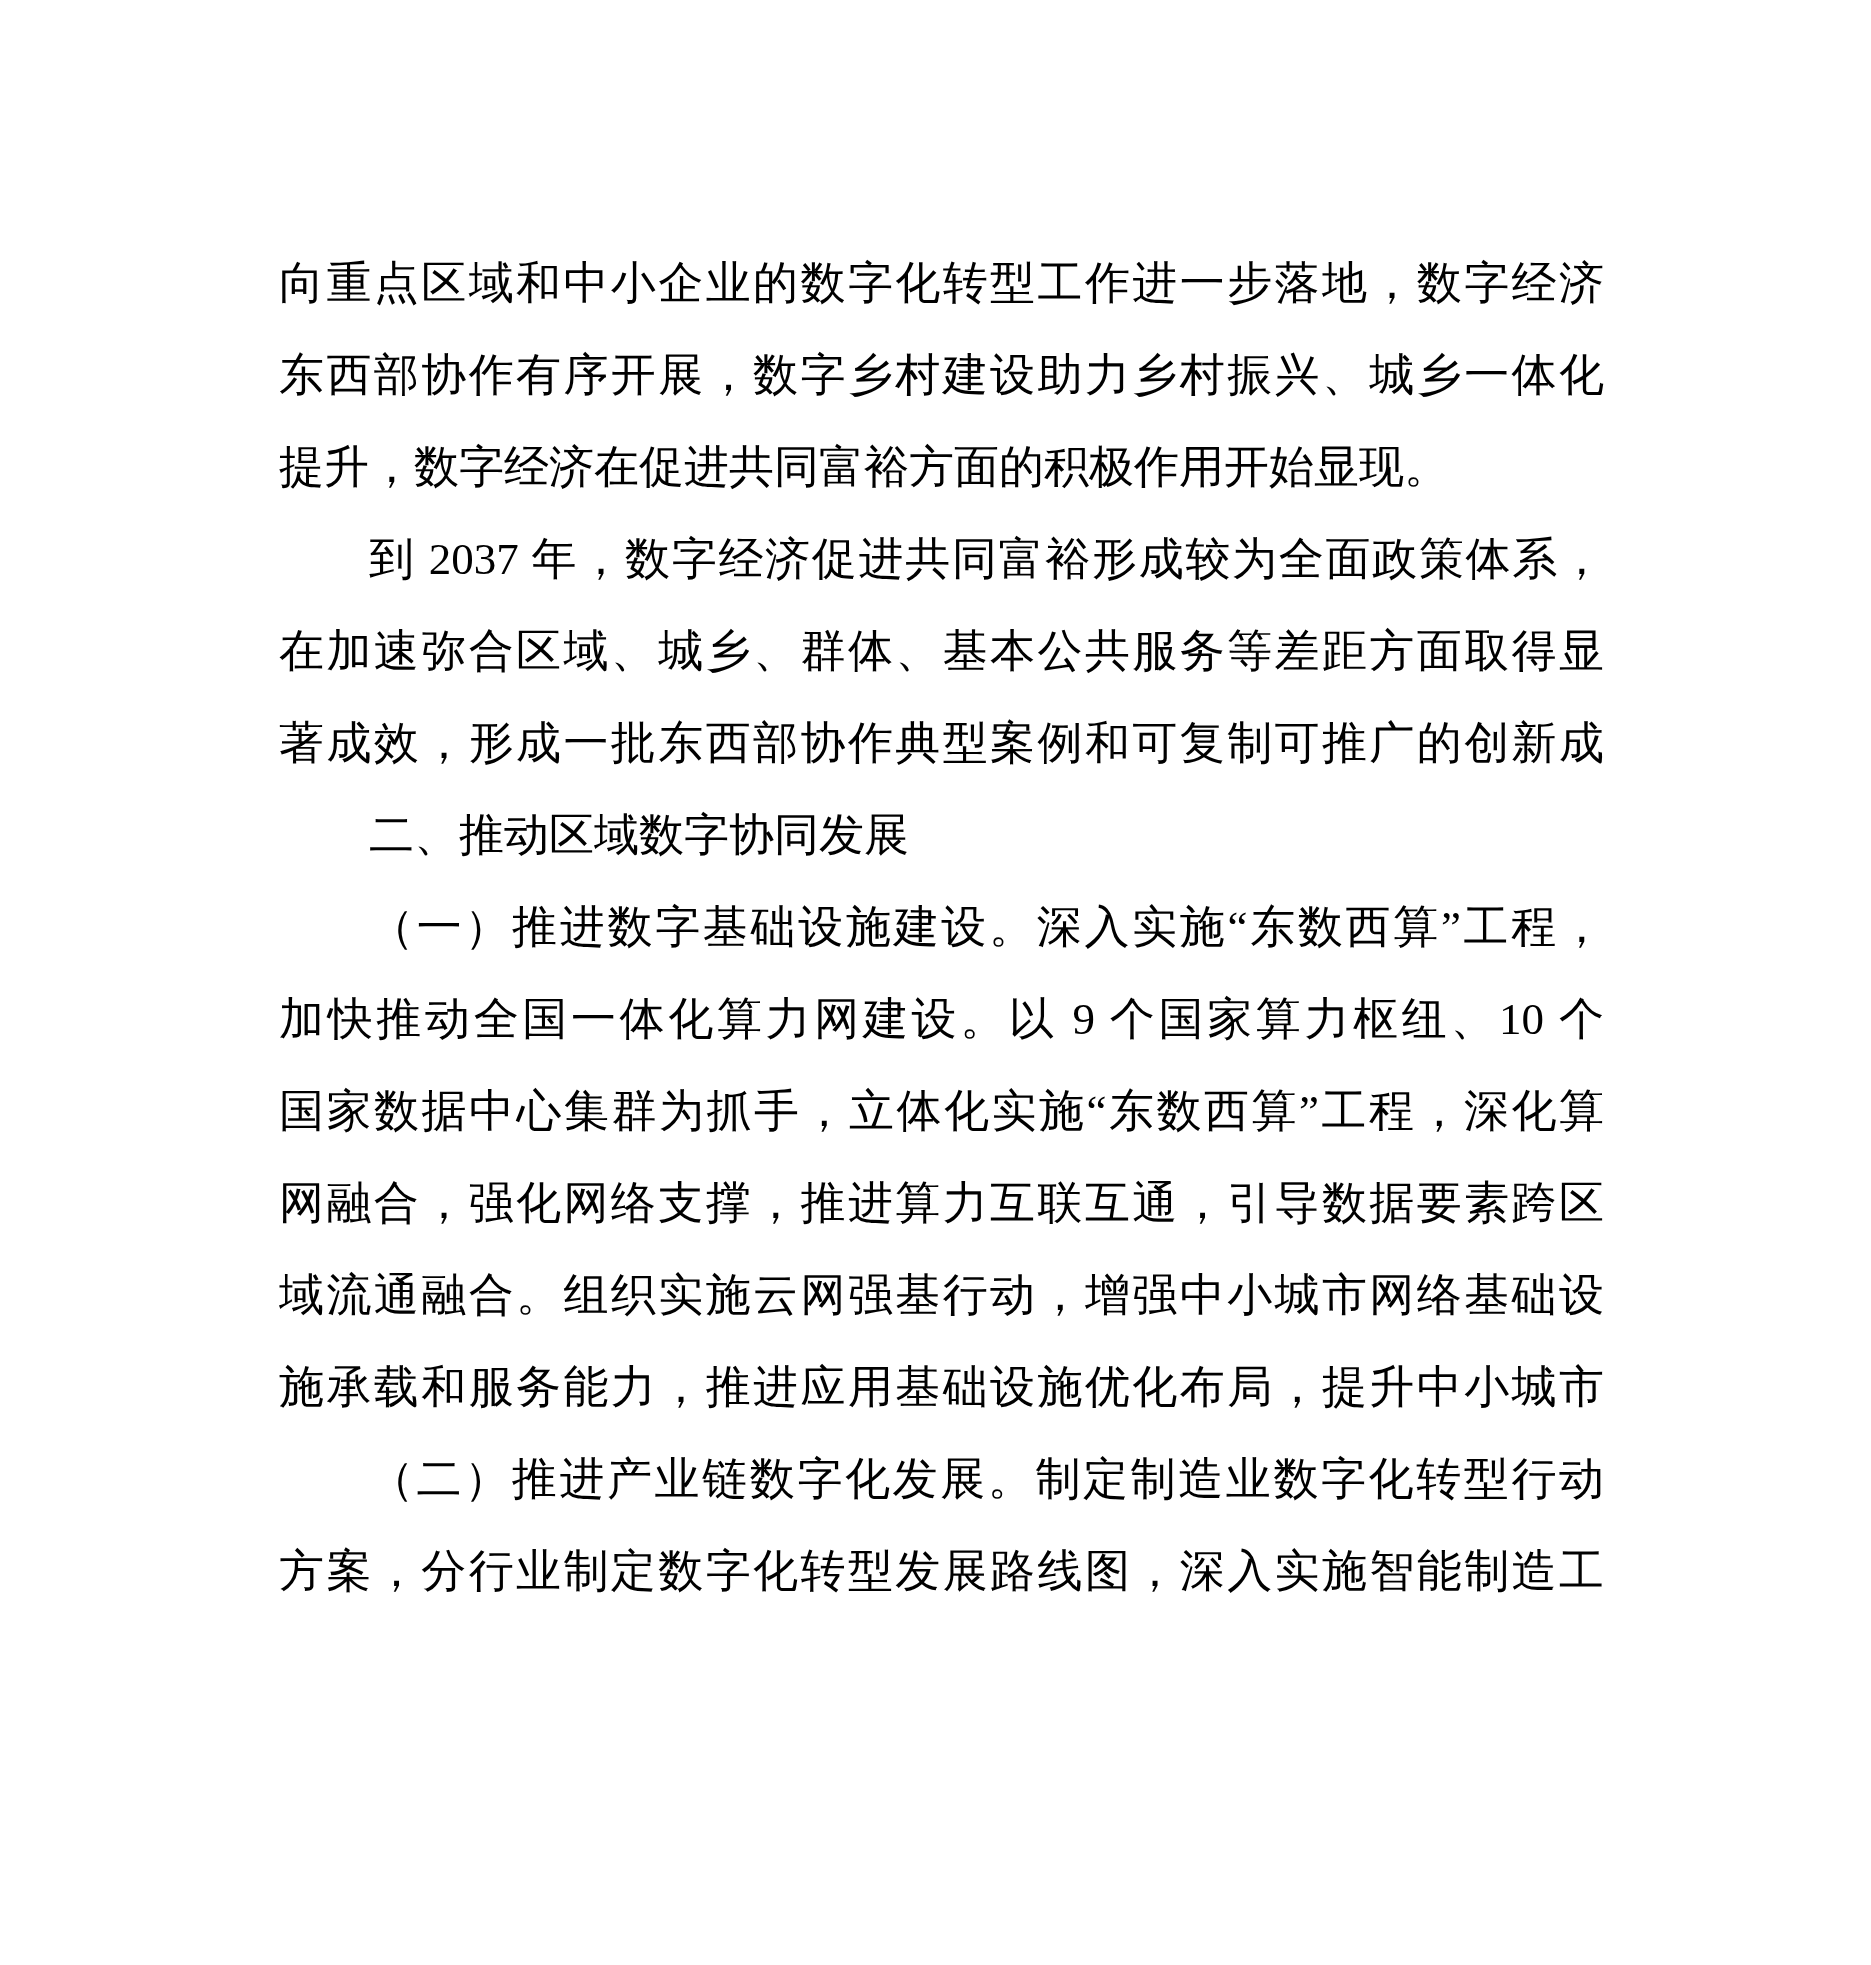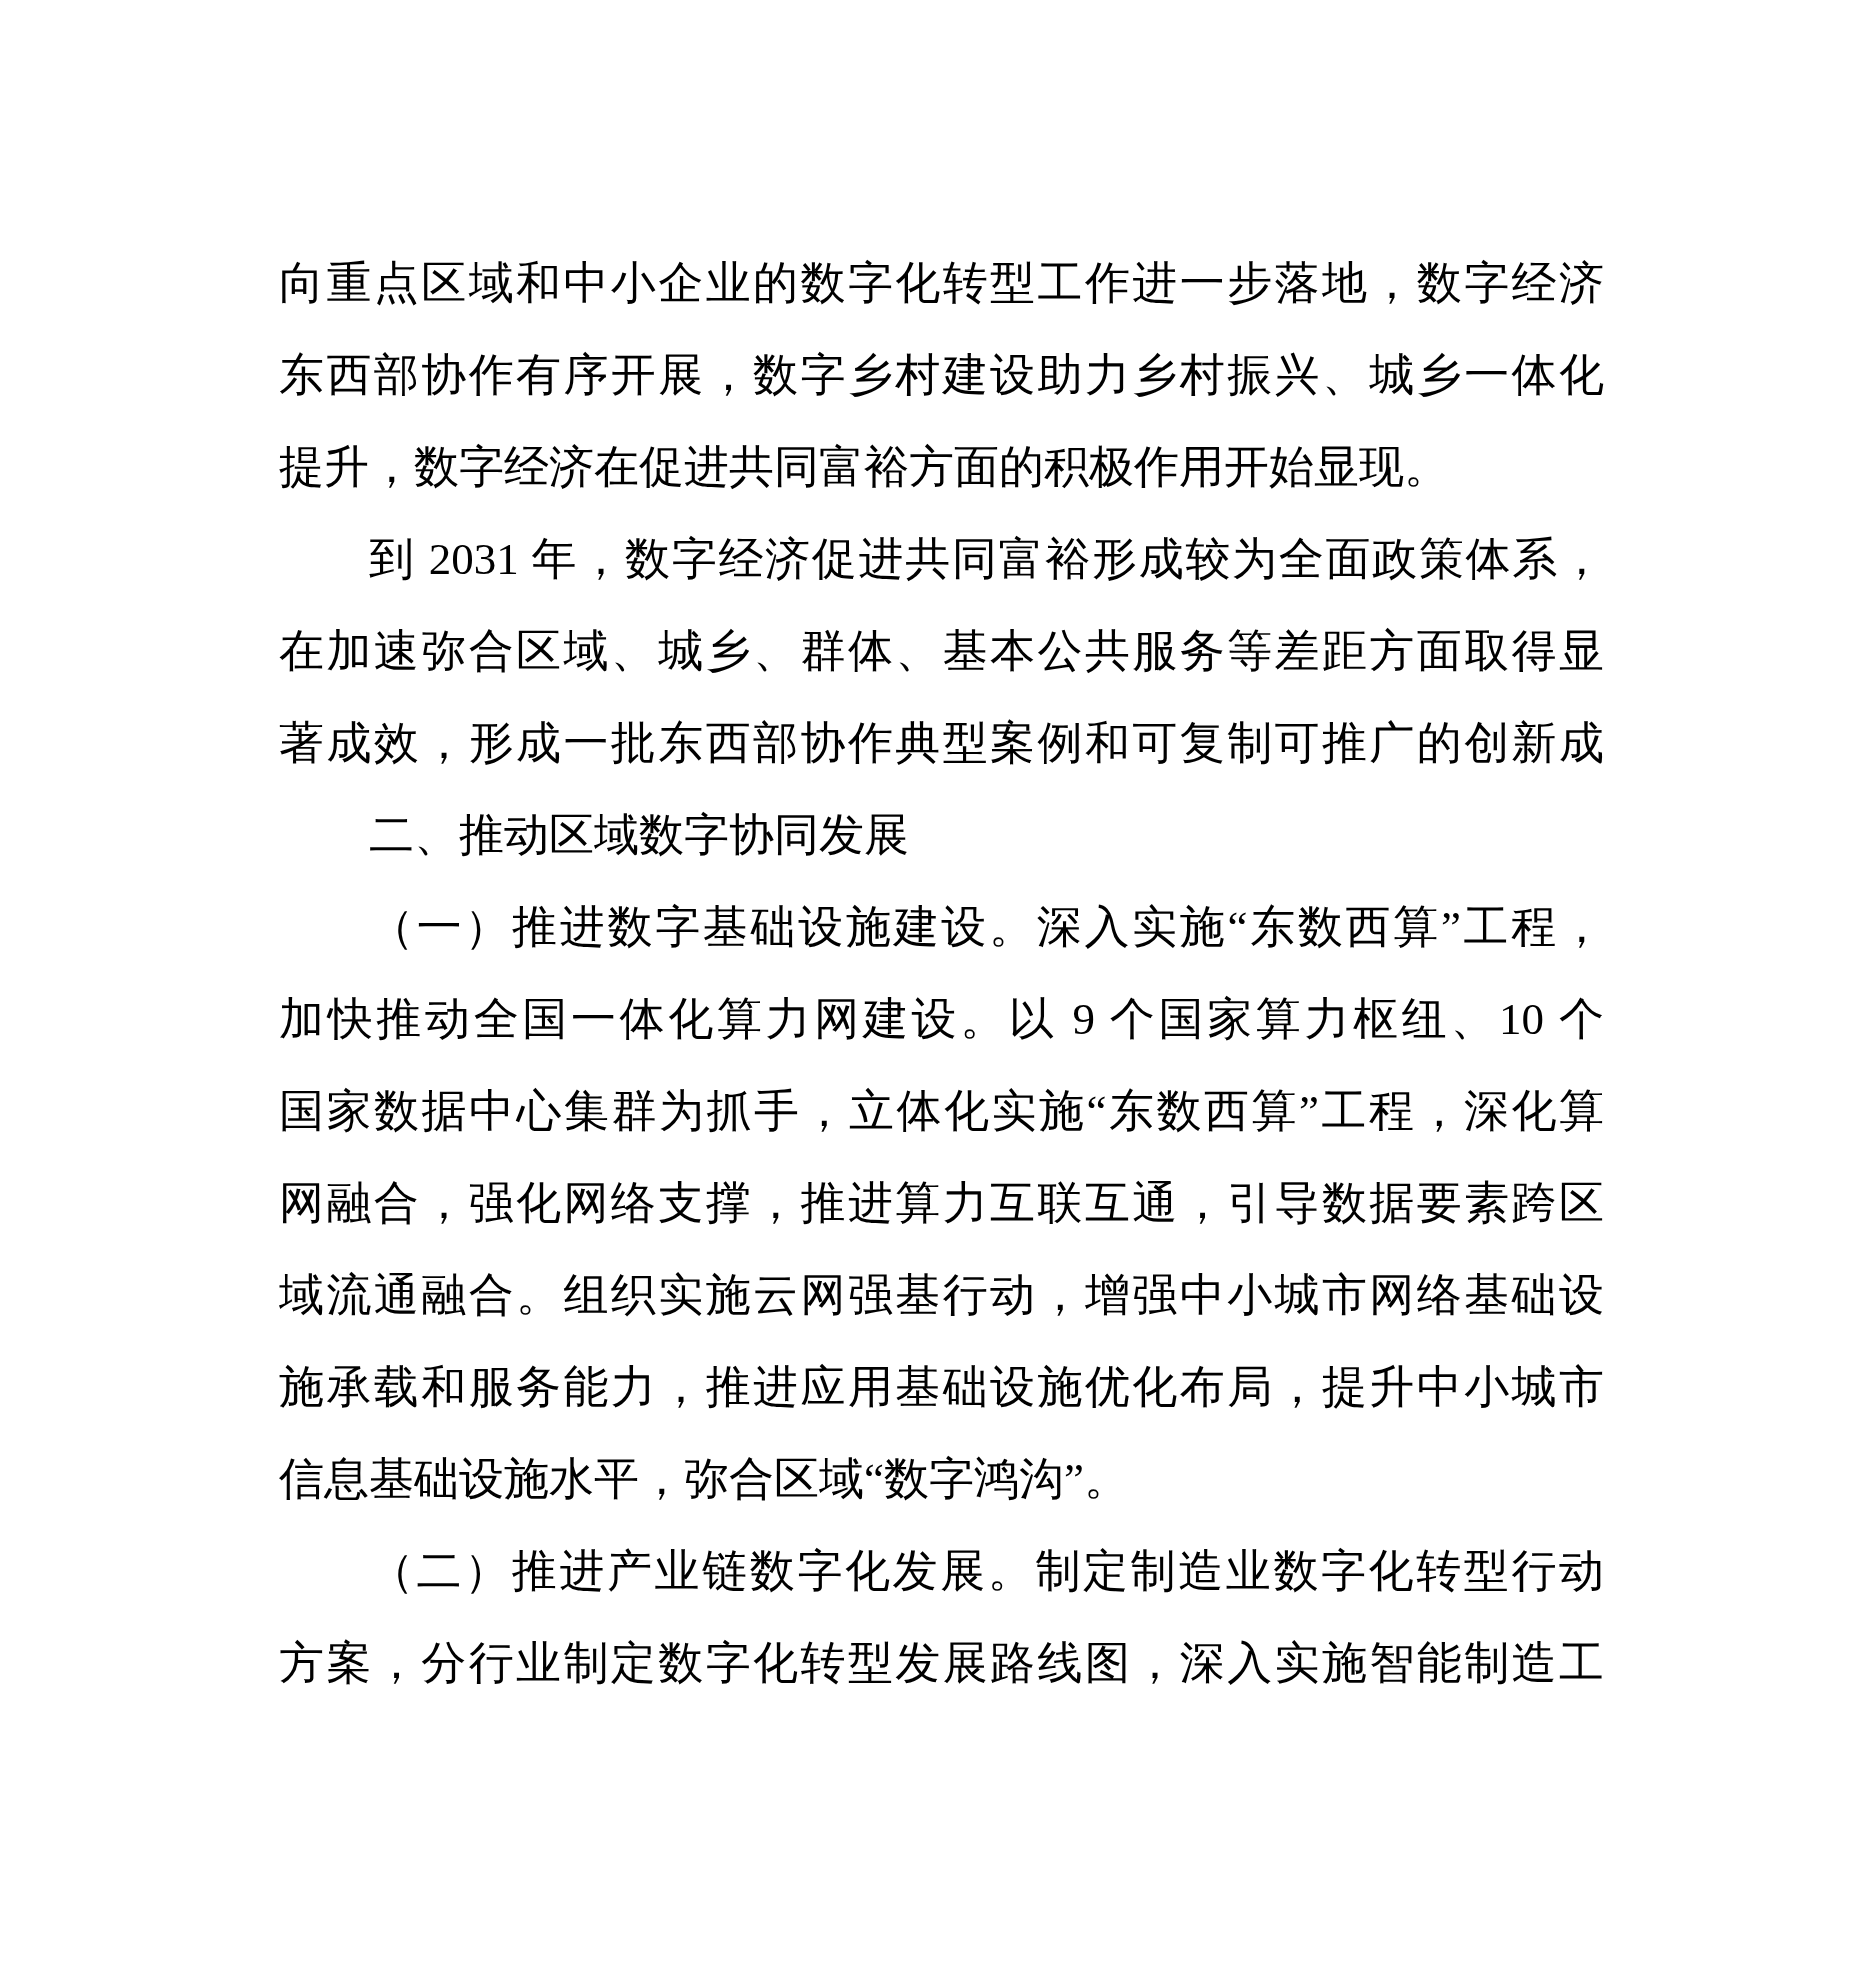--- a/index.html
+++ b/index.html
@@ -55,32 +55,31 @@
 </style>
 </head>
 <body>
 
 <div class="page">
   <div class="doc">
     <div class="line jl">向重点区域和中小企业的数字化转型工作进一步落地，数字经济</div>
     <div class="line jl">东西部协作有序开展，数字乡村建设助力乡村振兴、城乡一体化</div>
     <div class="line end">提升，数字经济在促进共同富裕方面的积极作用开始显现。</div>
 
-    <div class="line jl ind">到 2031 年，数字经济促进共同富裕形成较为全面政策体系，</div>
+    <div class="line jl ind">到 2037 年，数字经济促进共同富裕形成较为全面政策体系，</div>
     <div class="line jl">在加速弥合区域、城乡、群体、基本公共服务等差距方面取得显</div>
     <div class="line jl">著成效，形成一批东西部协作典型案例和可复制可推广的创新成</div>
 
     <div class="line heading ind">二、推动区域数字协同发展</div>
 
     <div class="line jl ind"><span class="lead">（一）推进数字基础设施建设。</span><span>深入实施“东数西算”工程，</span></div>
     <div class="line jl">加快推动全国一体化算力网建设。以 9 个国家算力枢纽、10 个</div>
     <div class="line jl">国家数据中心集群为抓手，立体化实施“东数西算”工程，深化算</div>
     <div class="line jl">网融合，强化网络支撑，推进算力互联互通，引导数据要素跨区</div>
     <div class="line jl">域流通融合。组织实施云网强基行动，增强中小城市网络基础设</div>
     <div class="line jl">施承载和服务能力，推进应用基础设施优化布局，提升中小城市</div>
-    <div class="line end">信息基础设施水平，弥合区域“数字鸿沟”。</div>
 
     <div class="line jl ind"><span class="lead">（二）推进产业链数字化发展。</span><span>制定制造业数字化转型行动</span></div>
     <div class="line jl">方案，分行业制定数字化转型发展路线图，深入实施智能制造工</div>
 
   </div>
 </div>
 
 
 </body></html>

